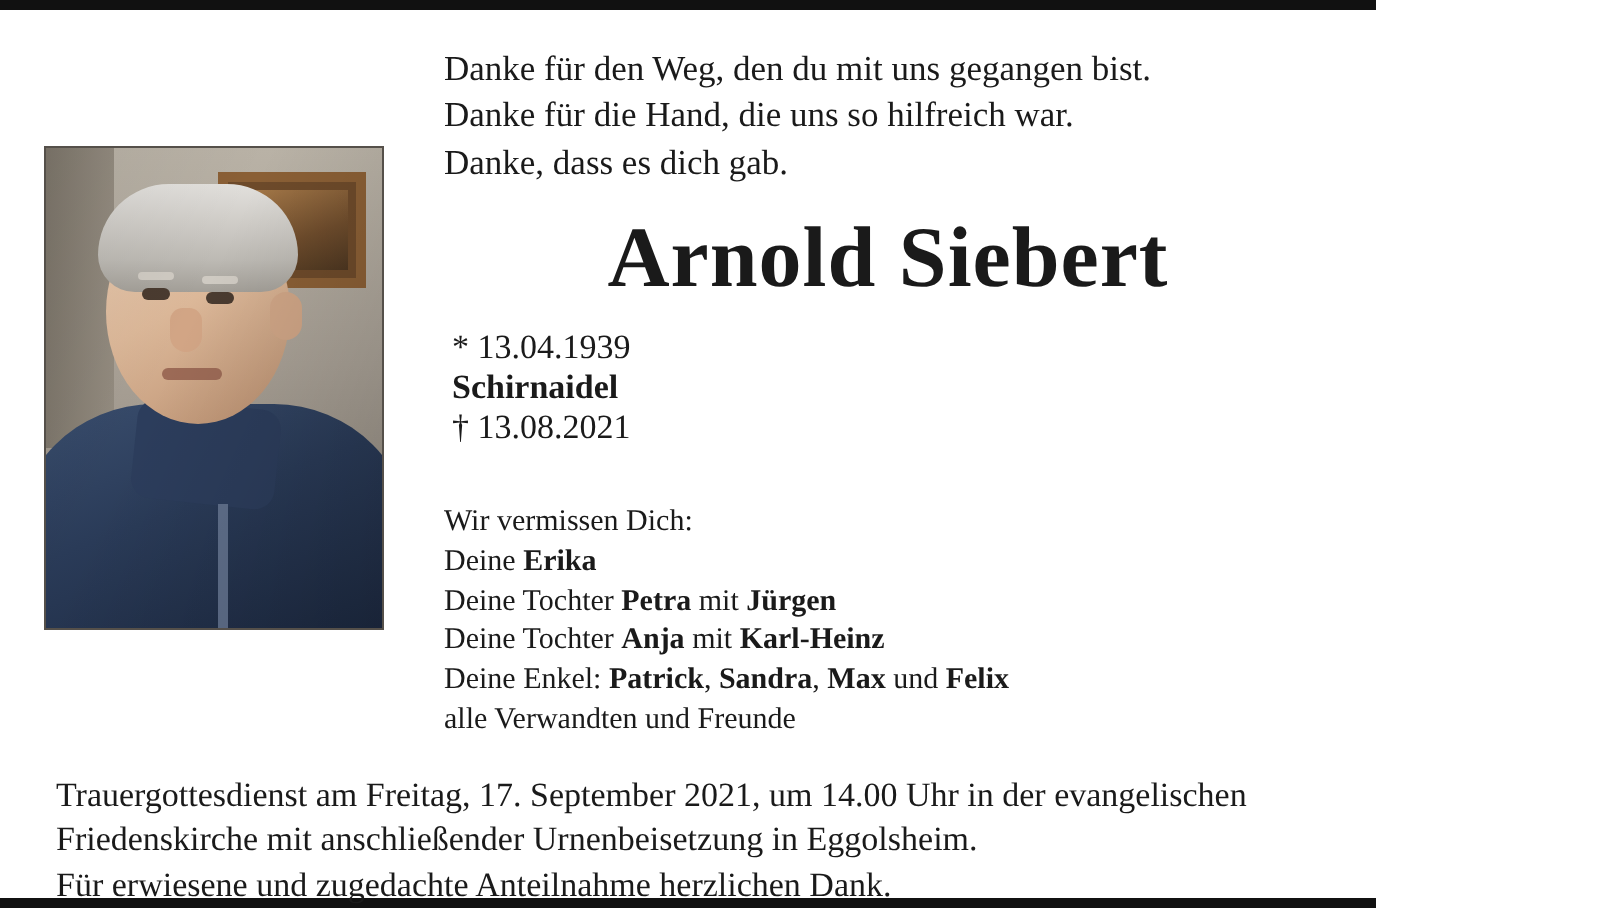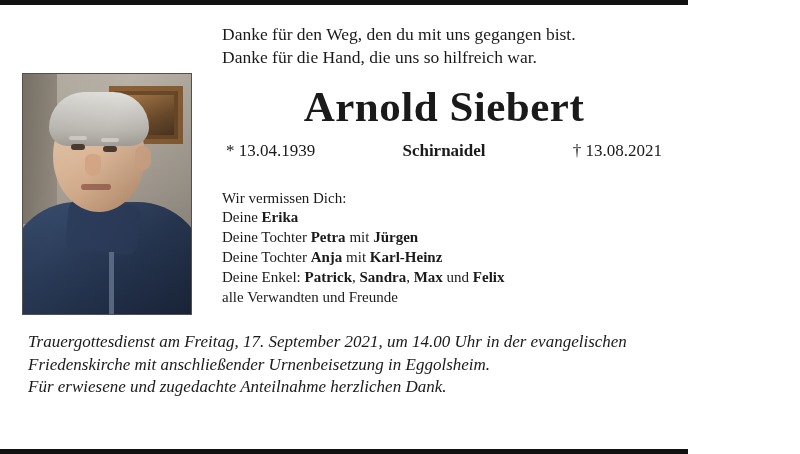--- a/index.html
+++ b/index.html
@@ -167,21 +167,21 @@
   .name {
     text-align: center;
     font-size: 43px;
     font-weight: bold;
     letter-spacing: 0.5px;
     margin: 14px 0 2px 0;
     line-height: 1.05;
   }
   .dates {
     display: flex;
-    flex-direction: row;
+    flex-direction: column;
     align-items: baseline;
     justify-content: space-between;
     font-size: 17px;
     margin-top: 12px;
     padding: 0 4px;
   }
   .dates .birth, .dates .death { white-space: nowrap; }
   .dates .place { font-weight: bold; font-size: 17px; text-align: right; }
   .family {
     margin-top: 28px;
@@ -189,21 +189,21 @@
     line-height: 1.32;
   }
   .family div { white-space: nowrap; }
   .family b { font-weight: bold; }
   .footer {
     margin-top: 16px;
     font-size: 17px;
     line-height: 1.33;
     padding-left: 6px;
   }
-  .footer div { white-space: nowrap; font-style: italic; }
+  .footer div { white-space: nowrap; }
 </style>
 </head>
 <body>
 
 <div class="notice">
 
   <div class="top-area">
 
     <div class="portrait-wrap">
       <div class="portrait">
@@ -225,20 +225,21 @@
         <div class="ph-mouth"></div>
         <div class="ph-shade"></div>
       </div>
     </div>
 
     <div class="text-col">
 
       <div class="verse">
         <div>Danke für den Weg, den du mit uns gegangen bist.</div>
         <div>Danke für die Hand, die uns so hilfreich war.</div>
+        <div>Danke, dass es dich gab.</div>
       </div>
 
       <div class="name">Arnold Siebert</div>
 
       <div class="dates">
         <span class="birth">* 13.04.1939</span>
         <span class="place">Schirnaidel</span>
         <span class="death">† 13.08.2021</span>
       </div>
 

